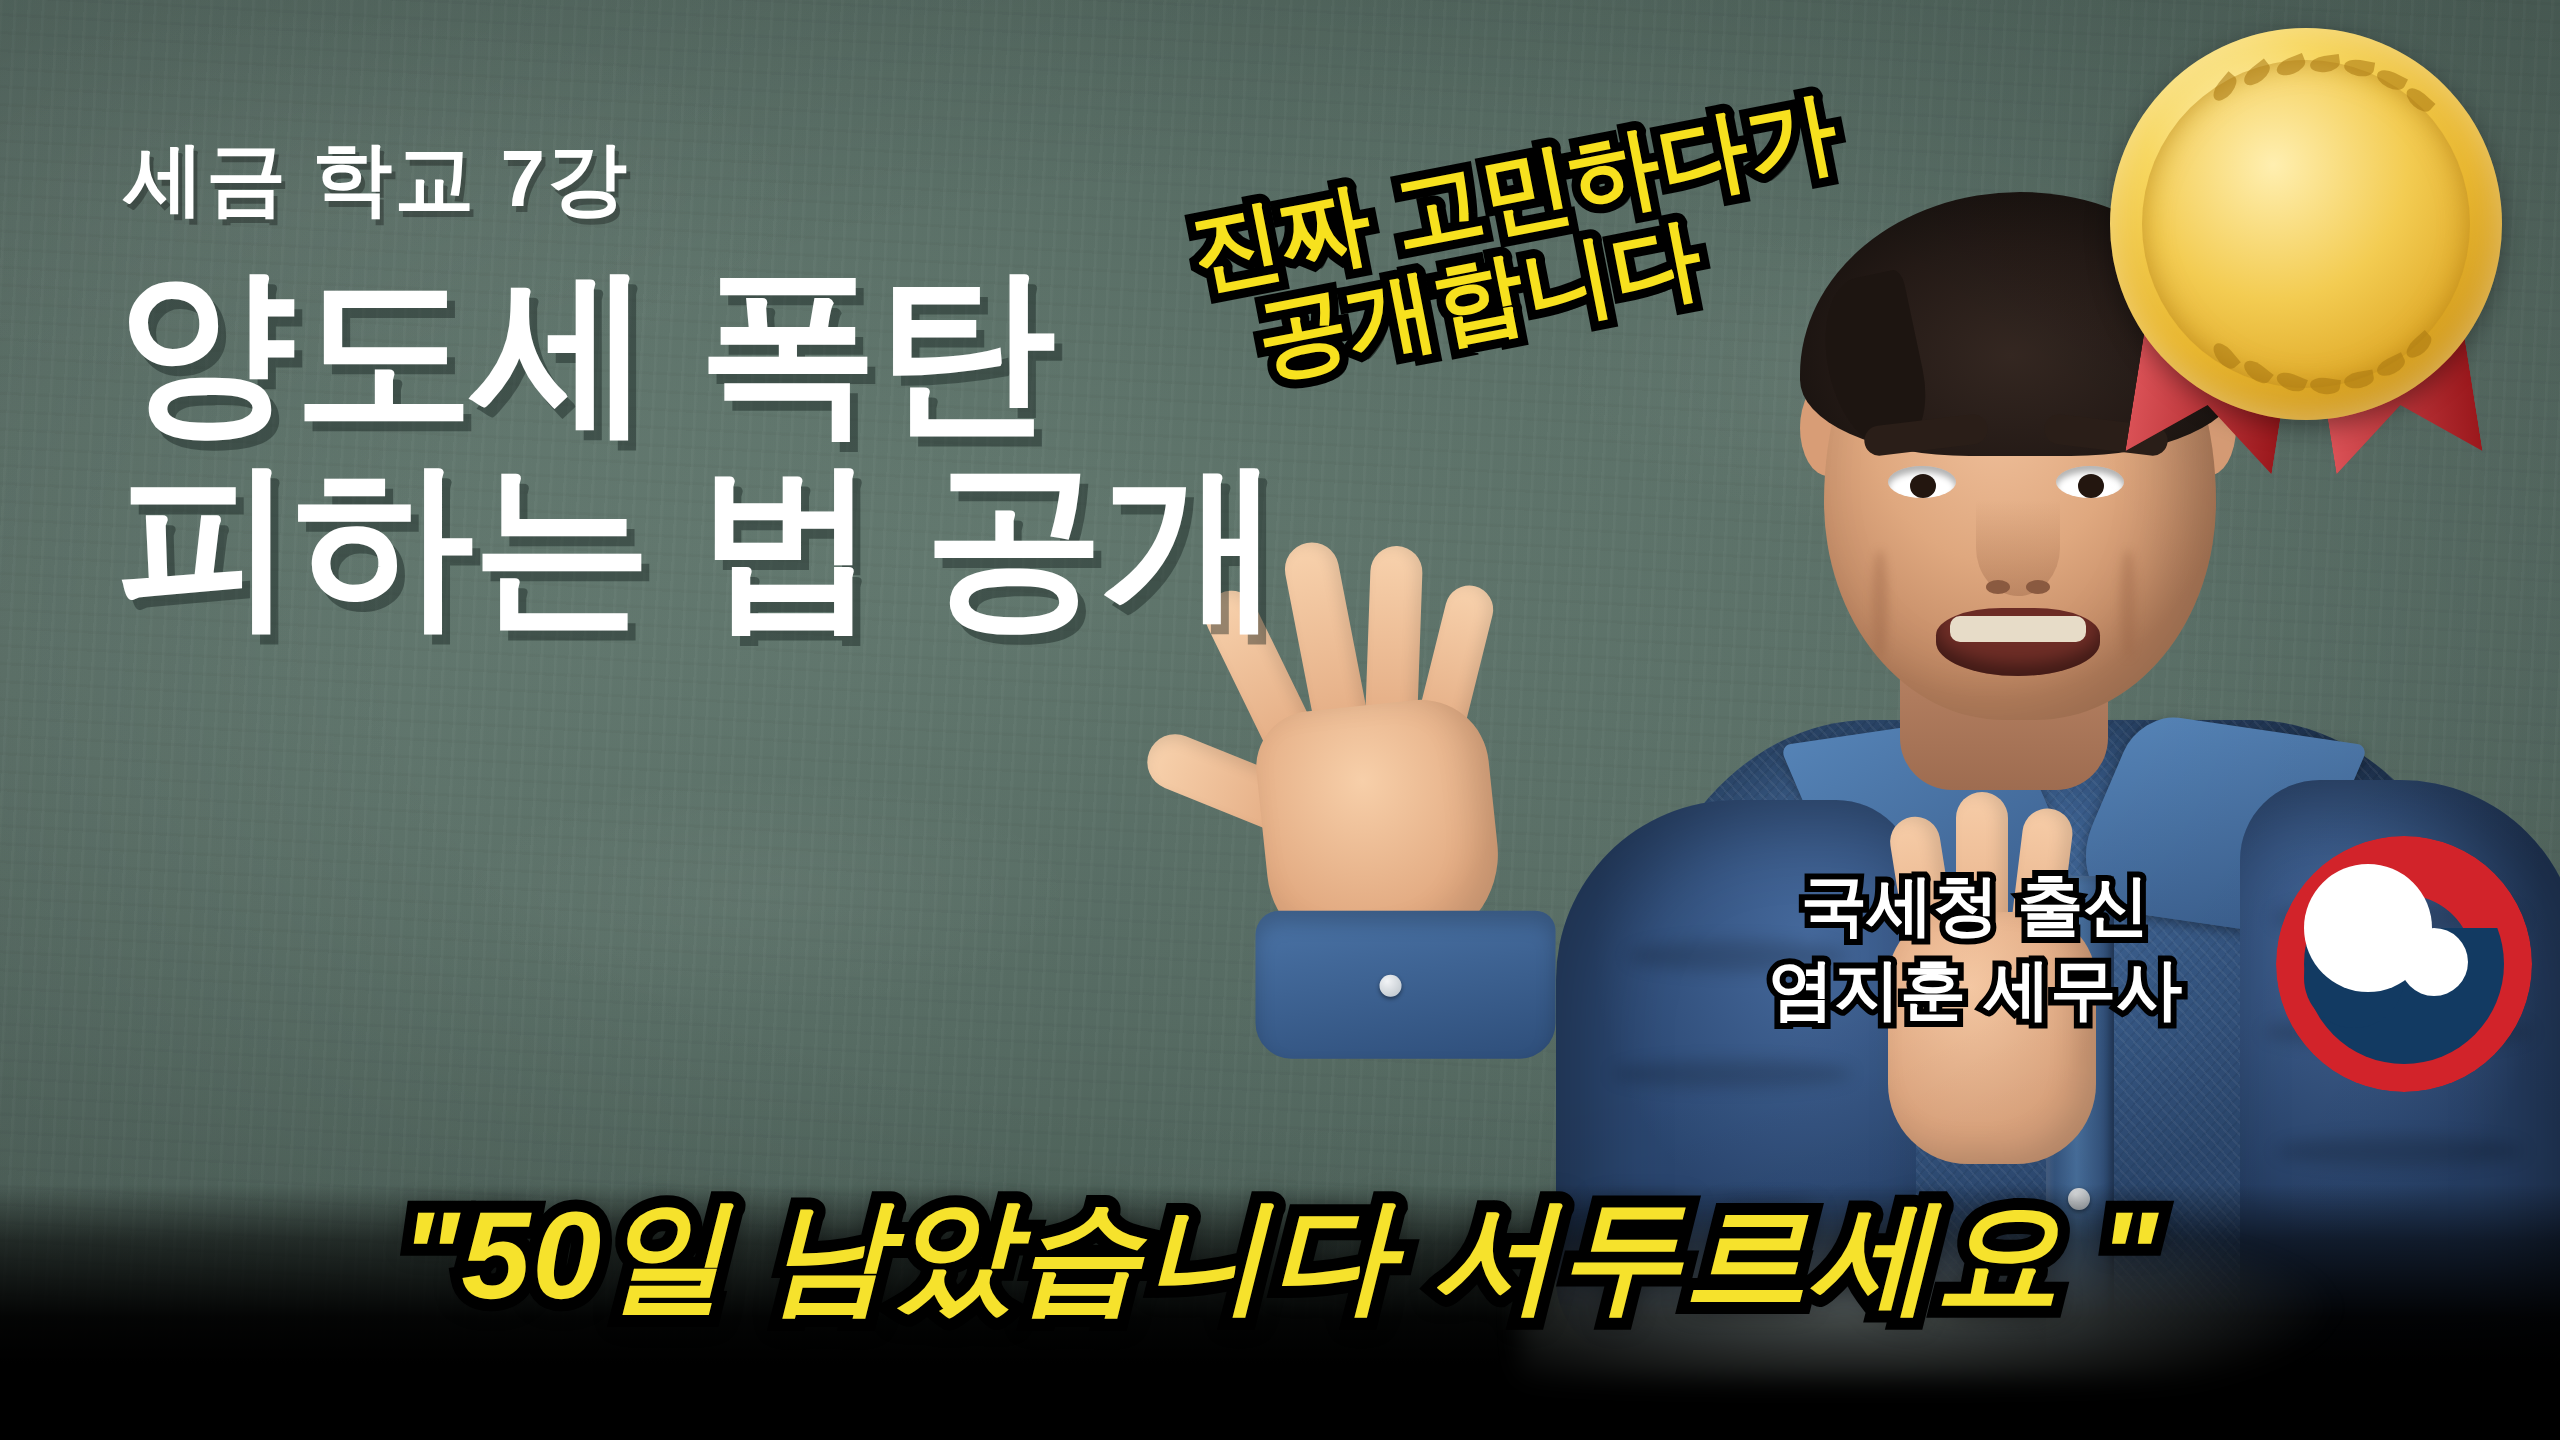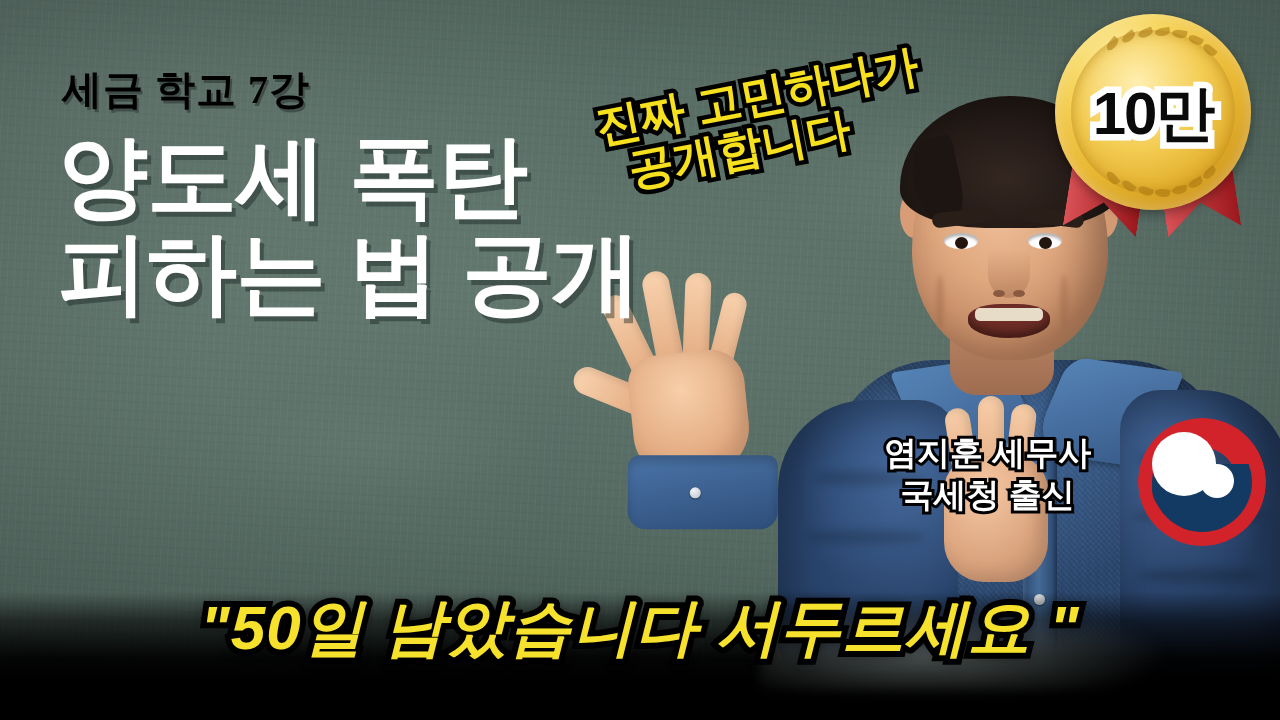--- a/index.html
+++ b/index.html
@@ -153,24 +153,23 @@
   .cuff{
     position:absolute;left:16px;top:190px;width:150px;height:74px;
     background:linear-gradient(170deg,#4b74a7,#2e4e7a);
     border-radius:12px 10px 18px 18px;transform:rotate(6deg);
     box-shadow:inset 0 6px 10px rgba(0,0,0,.2);
   }
 
   
   .kicker{
     position:absolute;left:62px;top:62px;
-    font-size:40px;font-weight:700;color:#000000;letter-spacing:1px;
+    font-size:40px;font-weight:700;color:#ffffff;letter-spacing:1px;
     text-shadow:2px 3px 0 rgba(0,0,0,.30);
     white-space:nowrap;
-    font-family:Liberation Serif, serif;
   }
   .headline{
     position:absolute;left:58px;top:126px;
     font-size:90px;font-weight:900;color:#fff;
     line-height:1.12;letter-spacing:-1px;
     text-shadow:4px 5px 0 rgba(20,32,28,.42);
     white-space:nowrap;
   }
   .headline div{margin-bottom:-4px;}
 
@@ -356,33 +355,32 @@
         <div class="leaf" style="left:147px;top:32px;transform:rotate(42deg)"></div>
         <div class="leaf" style="left:50px;top:160px;transform:rotate(50deg)"></div>
         <div class="leaf" style="left:66px;top:168px;transform:rotate(38deg)"></div>
         <div class="leaf" style="left:83px;top:173px;transform:rotate(22deg)"></div>
         <div class="leaf" style="left:100px;top:175px;transform:rotate(8deg)"></div>
         <div class="leaf" style="left:117px;top:172px;transform:rotate(-10deg)"></div>
         <div class="leaf" style="left:133px;top:165px;transform:rotate(-26deg)"></div>
         <div class="leaf" style="left:147px;top:155px;transform:rotate(-42deg)"></div>
       </div>
     </div>
-    <div class="badge-num">10만</div>
   </div>
 
   <div class="taegeuk">
     <div class="tg-ring"></div>
     <div class="tg-navy"></div>
     <div class="tg-navy2"></div>
     <div class="tg-white"></div>
     <div class="tg-white2"></div>
   </div>
 
   <div class="credit">
+    <div>국세청 출신</div>
     <div>염지훈 세무사</div>
-    <div>국세청 출신</div>
   </div>
 
   <div class="bottom-band"></div>
   <div class="bottom-glow"></div>
   <div class="caption">"50일 남았습니다 서두르세요 "</div>
 
 </div>
 
 </body></html>

